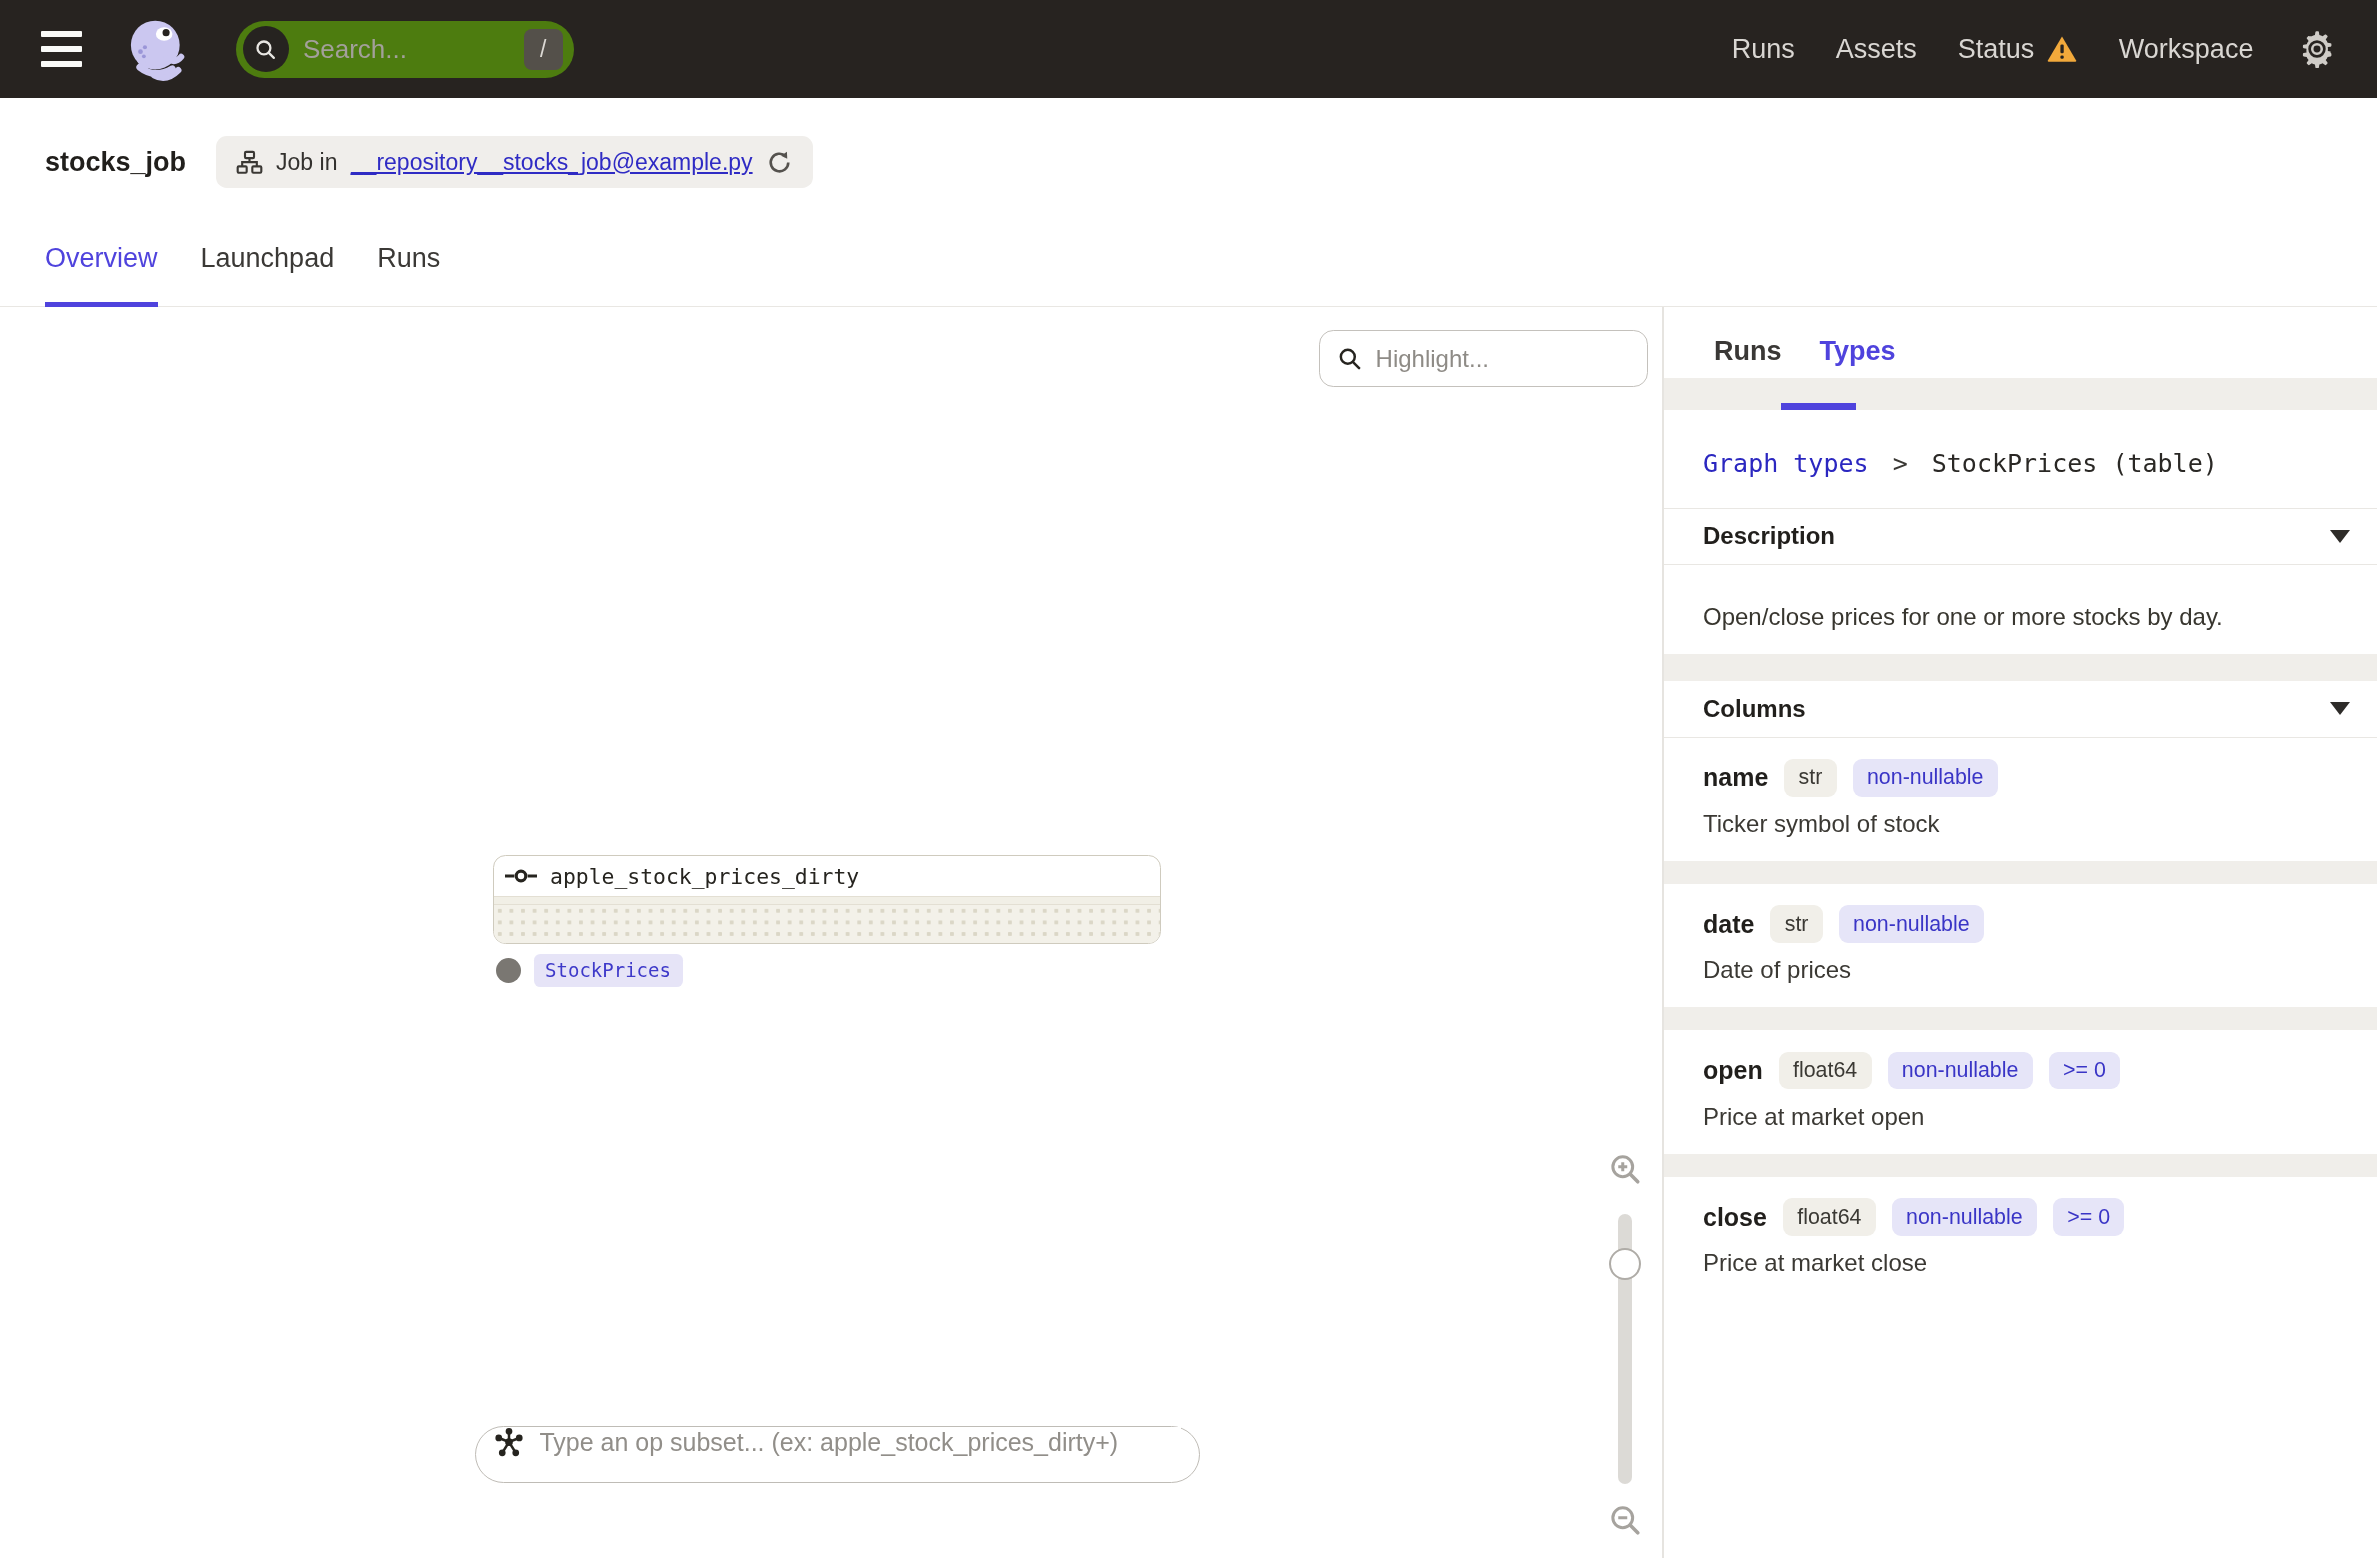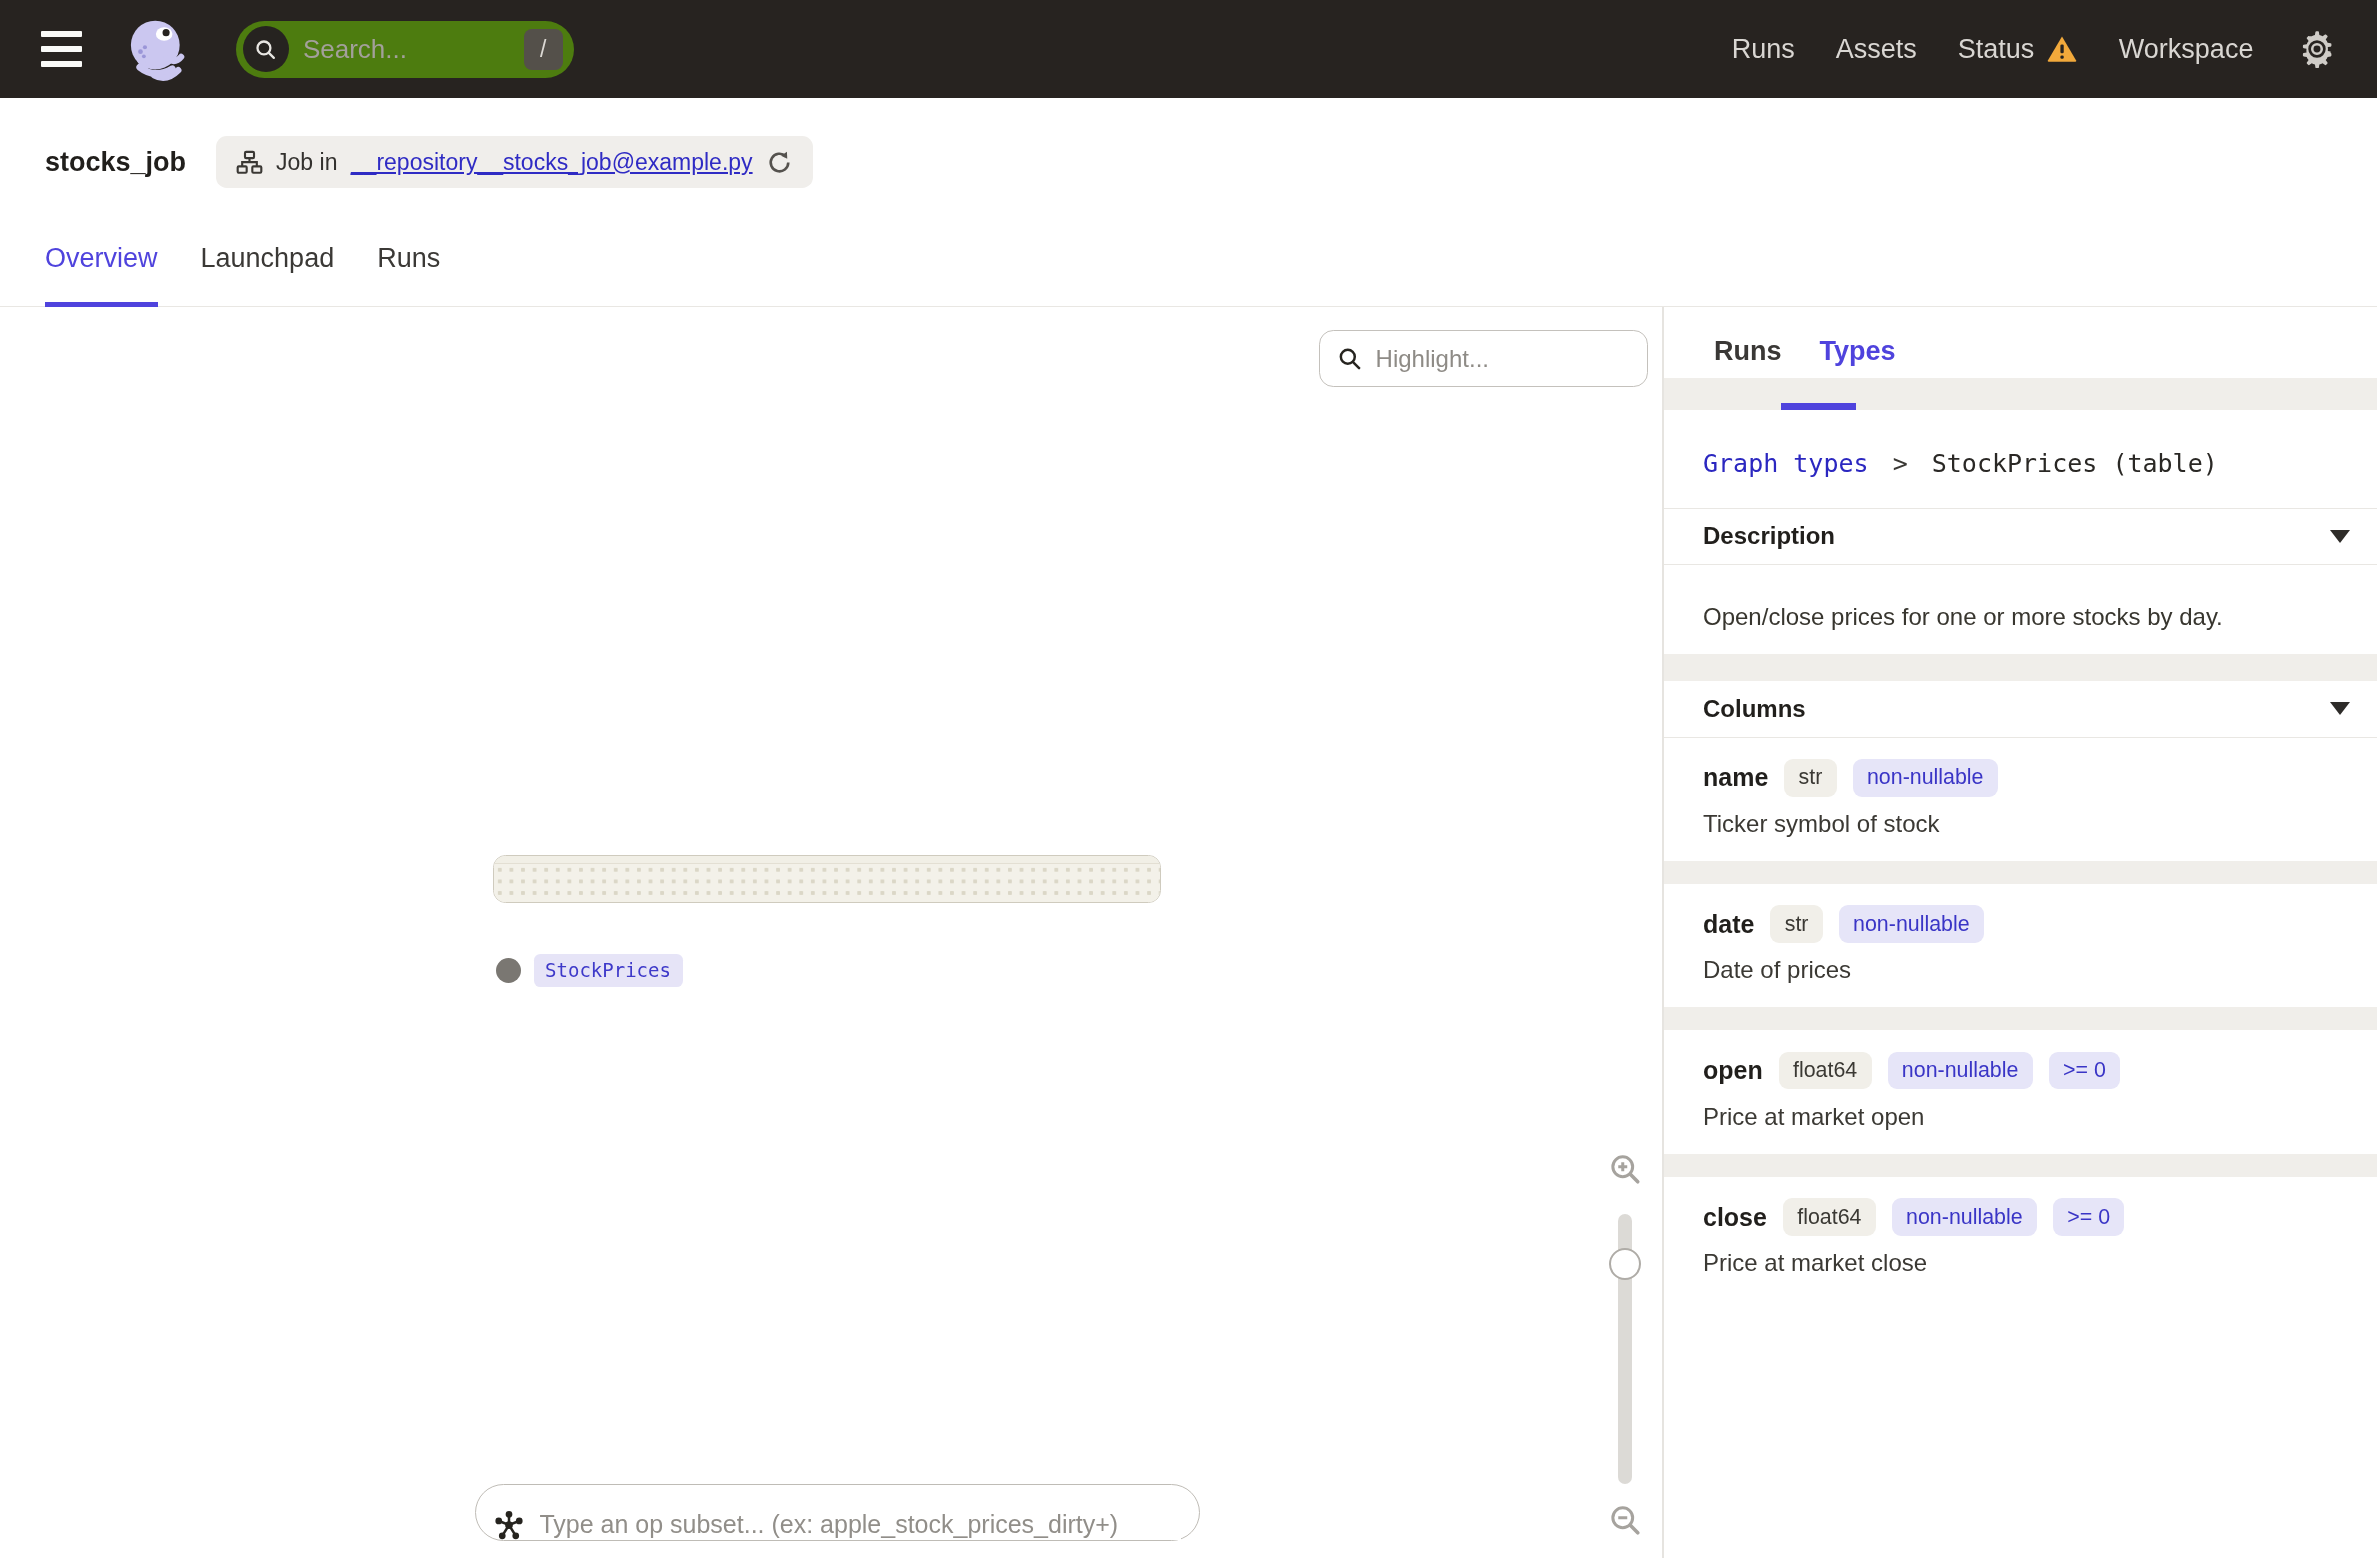--- a/index.html
+++ b/index.html
@@ -84,23 +84,23 @@
 
   .zoomcol { position:absolute; right:14.3px; top:844px; width:46px;
     display:flex; flex-direction:column; align-items:center; }
   .slider-track { position:relative; margin-top:27px; width:14.3px; height:270px;
     border-radius:8px; background:#DCDAD6; }
   .slider-thumb { position:absolute; left:50%; transform:translateX(-50%); top:34px;
     width:32px; height:32px; border-radius:50%; background:#fff; border:2.7px solid #AFACA7; }
   .zoom-btn { cursor:pointer; display:flex; }
   .zoom-out-btn { margin-top:18px; }
 
-  .op-subset { position:absolute; left:475px; top:1177px; width:725px; height:57px;
+  .op-subset { position:absolute; left:475px; top:1119px; width:725px; height:57px;
     border:1.8px solid #BFBCB6; border-radius:29px; background:#fff;
-    display:flex; align-items:flex-end; gap:13.4px; padding:0 18px; }
+    display:flex; align-items:flex-start; gap:13.4px; padding:0 18px; }
   .op-subset input { flex:1; min-width:0; border:none; outline:none; font-size:25px; color:#33312E; }
   .op-subset input::placeholder { color:#918E89; }
 
   
   .panel-tabs { display:flex; gap:38px; padding:29px 0 0 50px; font-size:27px; font-weight:600; }
   .panel-tab { color:#3A3836; cursor:pointer; }
   .panel-tab.active { color:#4F43DD; }
   .panel-strip { position:relative; height:32px; background:#F0EEEA; margin-top:10.7px; }
   .panel-indicator { position:absolute; left:117px; bottom:0; width:75px; height:6.3px; background:#4F43DD; }
 
@@ -211,20 +211,28 @@
 
     <div class="highlight-box">
       <svg viewBox="0 0 24 24" width="27" height="27">
         <circle cx="10.5" cy="10.5" r="6.2" fill="none" stroke="#26241F" stroke-width="2.2"></circle>
         <line x1="15.2" y1="15.2" x2="20.5" y2="20.5" stroke="#26241F" stroke-width="2.2" stroke-linecap="round"></line>
       </svg>
       <input type="text" placeholder="Highlight..." style="">
     </div>
 
     <div class="node">
+      <div class="node-header">
+        <svg viewBox="0 0 36 16" width="32" height="16">
+          <line x1="0" y1="8" x2="10.5" y2="8" stroke="#26241F" stroke-width="3.6"></line>
+          <circle cx="18" cy="8" r="5.4" fill="none" stroke="#26241F" stroke-width="3.6"></circle>
+          <line x1="25.5" y1="8" x2="36" y2="8" stroke="#26241F" stroke-width="3.6"></line>
+        </svg>
+        <span class="mono">apple_stock_prices_dirty</span>
+      </div>
       <div class="node-mid"></div>
       <div class="node-body"></div>
     </div>
 
     <div class="node-output">
       <div class="port-dot"></div>
       <div class="type-tag mono">StockPrices</div>
     </div>
 
     <div class="zoomcol">

